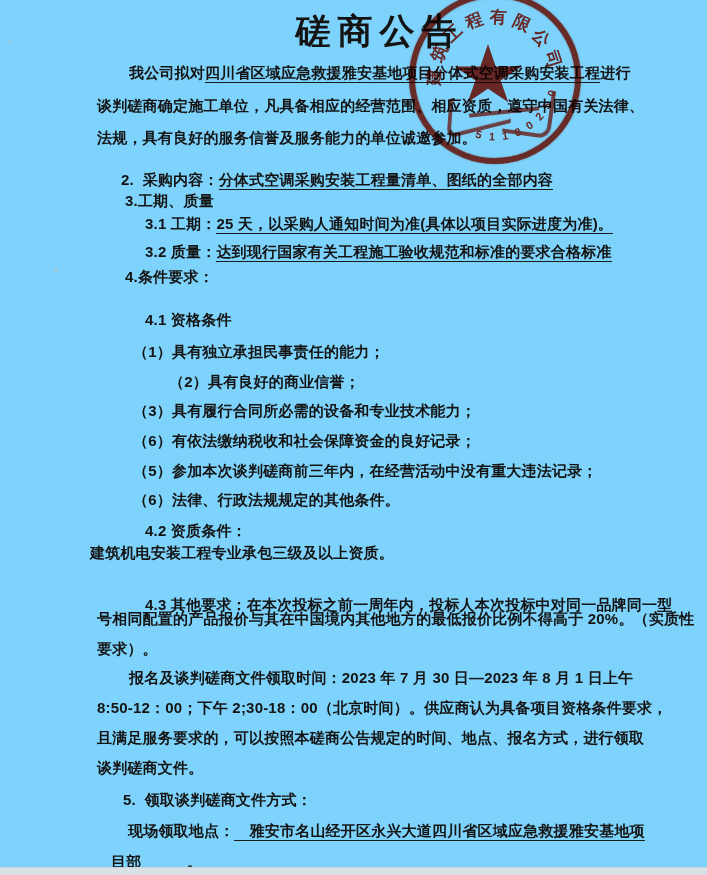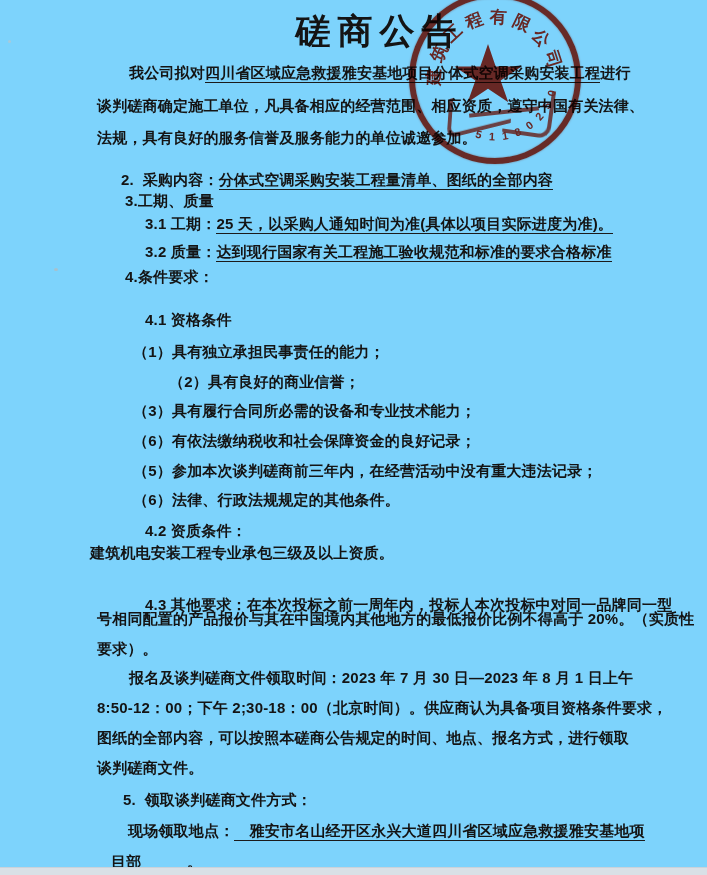--- a/index.html
+++ b/index.html
@@ -61,21 +61,21 @@
   <div class="line" style="left:133px;top:461px;">（5）参加本次谈判磋商前三年内，在经营活动中没有重大违法记录；</div>
   <div class="line" style="left:133px;top:490px;">（6）法律、行政法规规定的其他条件。</div>
   <div class="line hd" style="left:145px;top:521px;">4.2 资质条件：</div>
   <div class="line hd" style="left:90px;top:543px;">建筑机电安装工程专业承包三级及以上资质。</div>
   <div class="line" style="left:145px;top:579px;margin-top:16px;">4.3 其他要求：在本次投标之前一周年内，投标人本次投标中对同一品牌同一型</div>
   <div class="line" style="left:97px;top:609px;">号相同配置的产品报价与其在中国境内其他地方的最低报价比例不得高于 20%。（实质性</div>
   <div class="line" style="left:97px;top:639px;">要求）。</div>
 
   <div class="line" style="left:129px;top:668px;">报名及谈判磋商文件领取时间：2023 年 7 月 30 日—2023 年 8 月 1 日上午</div>
   <div class="line" style="left:97px;top:698px;">8:50-12：00；下午 2;30-18：00（北京时间）。供应商认为具备项目资格条件要求，</div>
-  <div class="line" style="left:97px;top:728px;">图纸的全部内容，可以按照本磋商公告规定的时间、地点、报名方式，进行领取</div>
+  <div class="line" style="left:97px;top:728px;">且满足服务要求的，可以按照本磋商公告规定的时间、地点、报名方式，进行领取</div>
   <div class="line" style="left:97px;top:758px;">谈判磋商文件。</div>
 
   <div class="line hd" style="left:123px;top:790px;text-align:right;">5.  领取谈判磋商文件方式：</div>
   <div class="line" style="left:128px;top:821px;"><span class="hd">现场领取地点：</span><span class="u">　雅安市名山经开区永兴大道四川省区域应急救援雅安基地项</span></div>
   <div class="line" style="left:111px;top:852px;"><span class="u">目部　　　。</span></div>
 
   <div class="seal">
     <div class="seal-ring"></div>
     <div class="seal-star"></div>
     <div>

